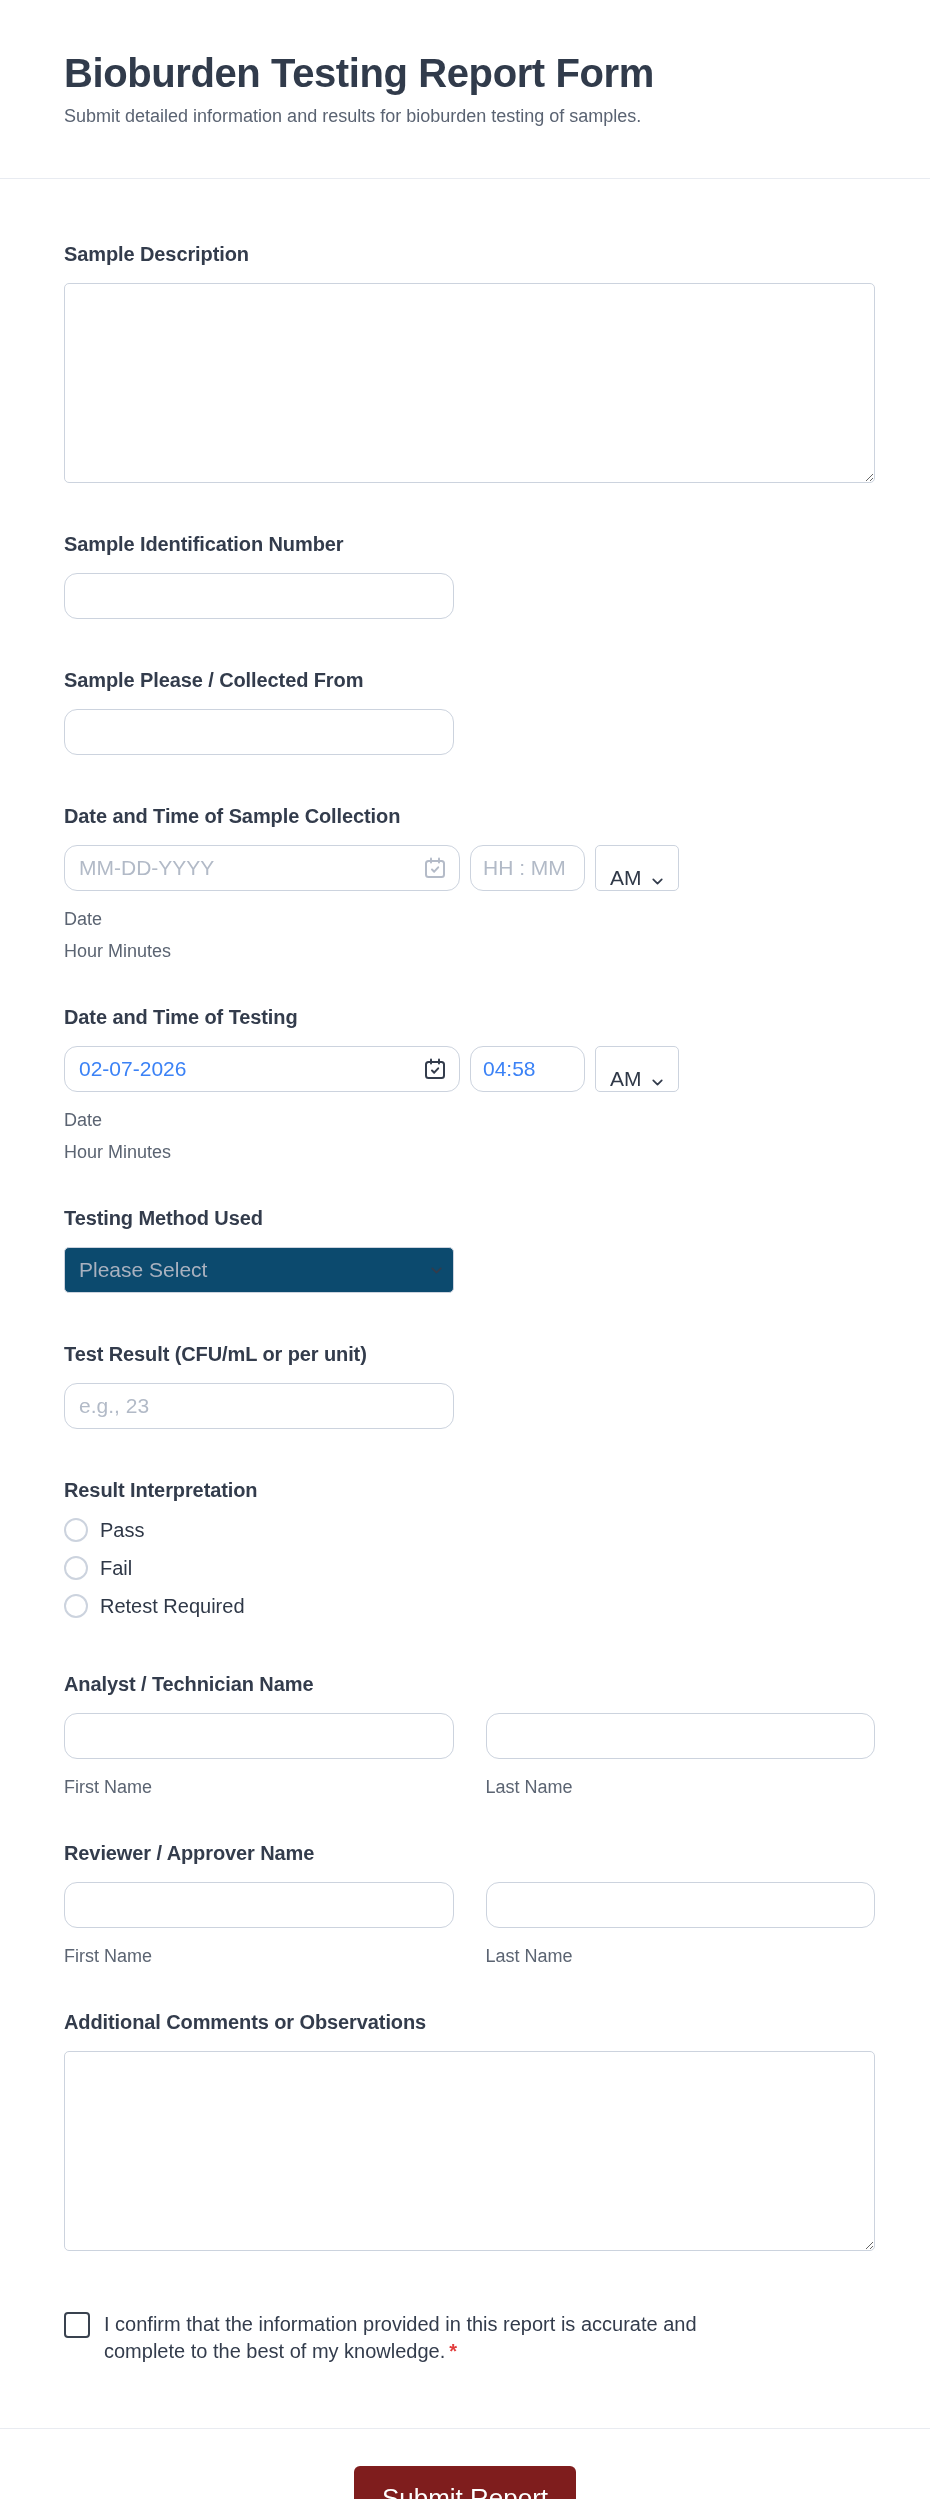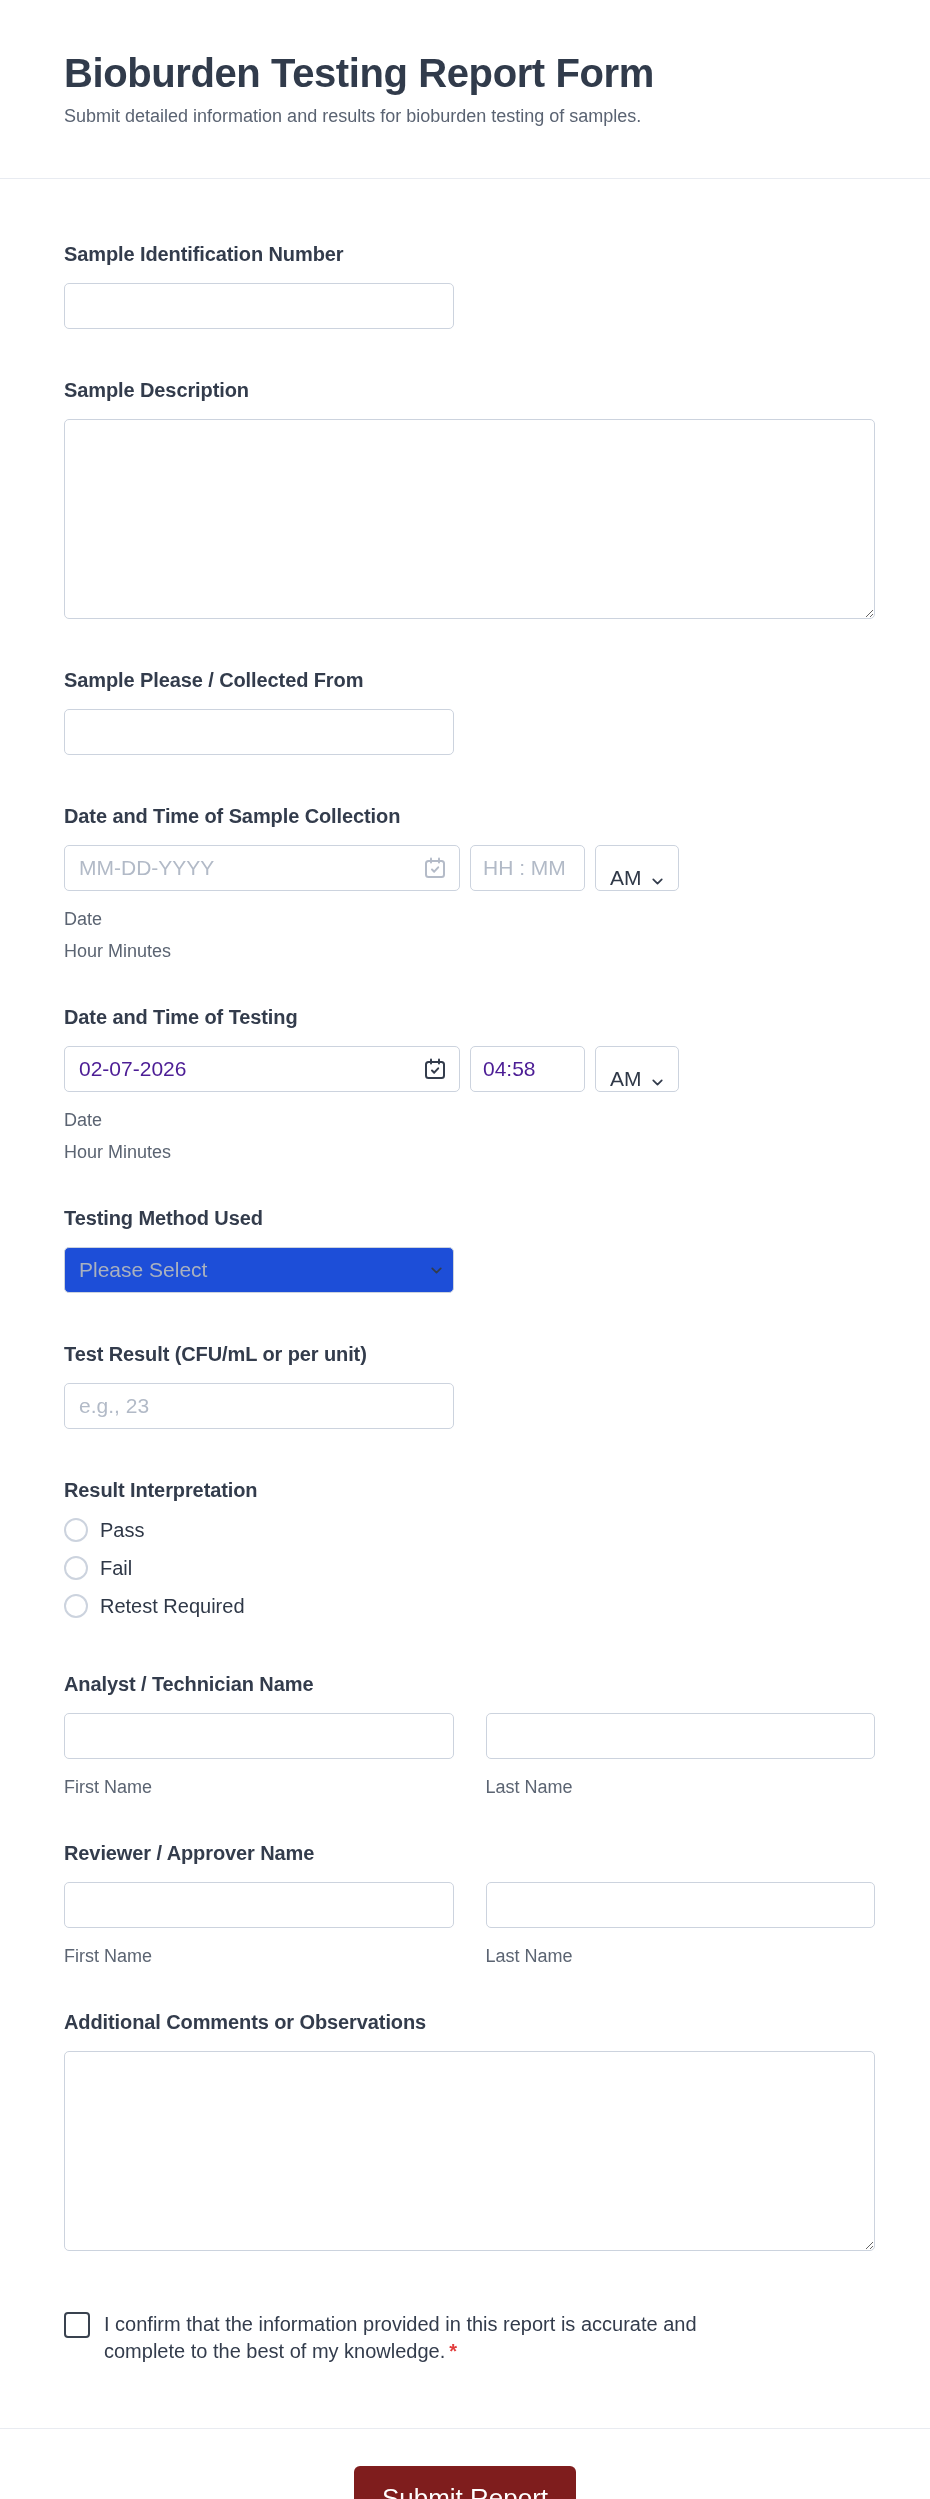--- a/index.html
+++ b/index.html
@@ -24,23 +24,23 @@
   .form-body { padding: 62px 55px 0 64px; }
   .field { margin-bottom: 48px; }
   .field.has-sub { margin-bottom: 42px; }
   .field-label {
     display: block; font-size: 20px; line-height: 26px;
     font-weight: 600; color: #333c4c; letter-spacing: -0.1px;
   }
   .control-gap { margin-top: 16px; }
 
   .text-input {
-    height: 46px; border: 1px solid #ccd3de; border-radius: 5px;
+    height: 46px; border: 1px solid #ccd3de; border-radius: 13px;
     background: #fff; font-family: "Liberation Sans", sans-serif;
-    font-size: 21px; color: #4c1d95; padding: 0 14px; outline: none;
+    font-size: 21px; color: #3b82f6; padding: 0 14px; outline: none;
     width: 390px; display: block;
   }
   .text-input::placeholder { color: #b2bac7; opacity: 1; }
 
   textarea.big-area {
     width: 811px; height: 200px; border: 1px solid #ccd3de; border-radius: 5px;
     font-family: "Liberation Sans", sans-serif; font-size: 21px; color: #323a49;
     padding: 10px 14px; outline: none; resize: both; display: block; background: #fff;
   }
 
@@ -57,21 +57,21 @@
   }
   .ampm-value { font-size: 21px; color: #2f3847; font-weight: 400; }
   .sub-row { display: flex; gap: 10px; margin-top: 17px; flex-direction: column; }
   .sub-label { font-size: 18px; line-height: 22px; color: #5b6472; font-weight: 400; }
   .sub-w-date { width: 396px; }
 
   
   .select-box {
     width: 390px; height: 46px; border: 1px solid #ccd3de; border-radius: 5px;
     display: flex; align-items: center; justify-content: space-between;
-    padding: 0 8px 0 14px; background: #1d4ed8; cursor: pointer;
+    padding: 0 8px 0 14px; background: #0c4a6e; cursor: pointer;
   }
   .select-placeholder { font-size: 21px; color: #a9b1bf; }
 
   
   .radio-row { display: flex; align-items: center; gap: 12px; margin-top: 14px; }
   .radio-row:first-of-type { margin-top: 15px; }
   .radio-circle {
     width: 24px; height: 24px; border: 2px solid #ccd3de; border-radius: 50%;
     background: #fff; flex: 0 0 auto; cursor: pointer;
   }
@@ -110,27 +110,27 @@
 
   <div class="header">
     <h1 class="title">Bioburden Testing Report Form</h1>
     <div class="subtitle">Submit detailed information and results for bioburden testing of samples.</div>
   </div>
   <div class="divider"></div>
 
   <div class="form-body">
 
     <div class="field">
+      <label class="field-label">Sample Description</label>
+      <textarea class="big-area control-gap" style=""></textarea>
+    </div>
+
+    <div class="field">
       <label class="field-label">Sample Identification Number</label>
       <input type="text" class="text-input control-gap" style="">
-    </div>
-
-    <div class="field">
-      <label class="field-label">Sample Description</label>
-      <textarea class="big-area control-gap" style=""></textarea>
     </div>
 
     <div class="field">
       <label class="field-label">Sample Please / Collected From</label>
       <input type="text" class="text-input control-gap" style="">
     </div>
 
     <div class="field has-sub">
       <label class="field-label">Date and Time of Sample Collection</label>
       <div class="dt-row control-gap">

